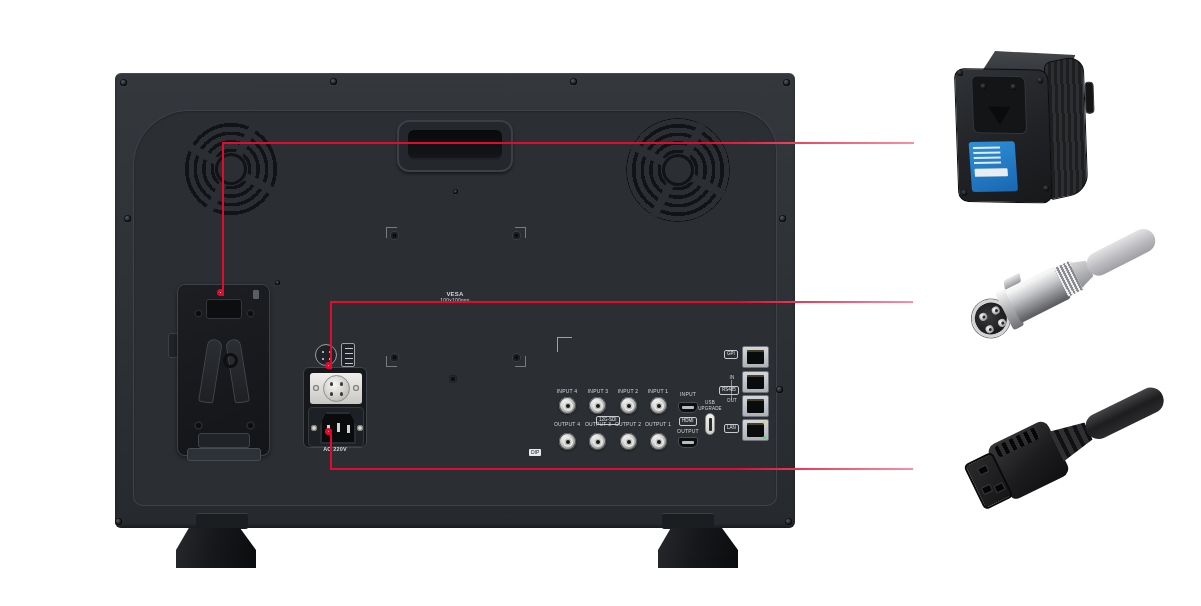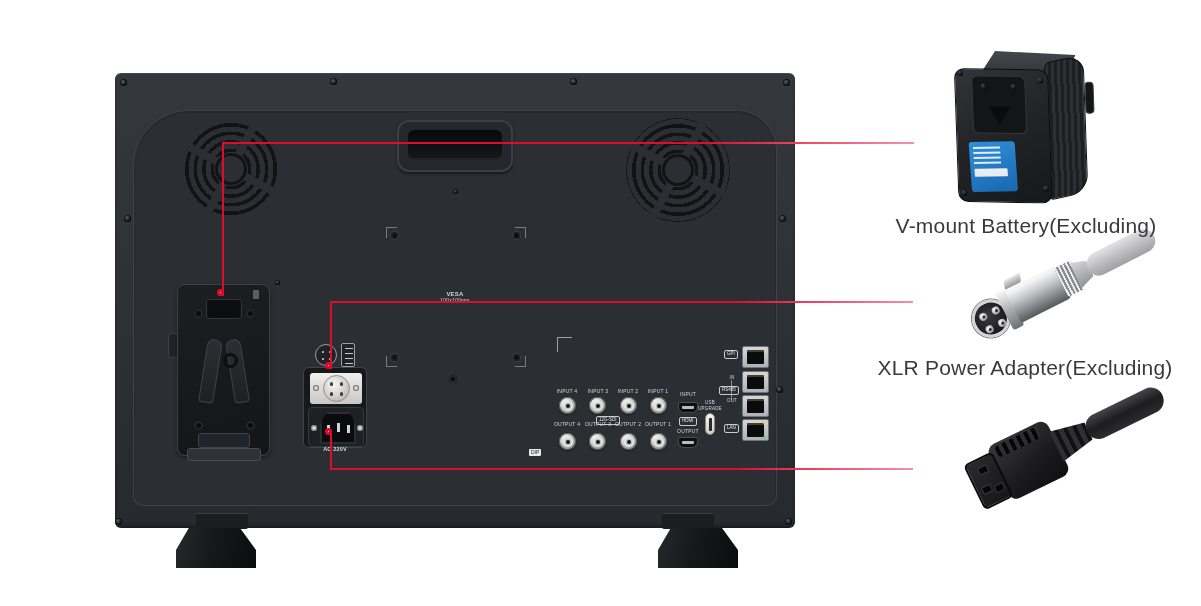--- a/index.html
+++ b/index.html
@@ -394,16 +394,14 @@
     <div class="ac-body"></div>
     <div class="ac-face">
       <div class="ac-fslot" style="left:9px;top:7px;"></div>
       <div class="ac-fslot" style="left:4px;top:26px;"></div>
       <div class="ac-fslot" style="left:16px;top:30px;"></div>
     </div>
     <div class="ac-relief"></div>
     <div class="ac-cable"></div>
   </div>
 
-  <div class="caption" style="left:878px;top:214px;width:296px;">V-mount Battery(Excluding)</div>
-  <div class="caption" style="left:860px;top:356px;width:330px;">XLR Power Adapter(Excluding)</div>
 
 </div>
 
 </body></html>

